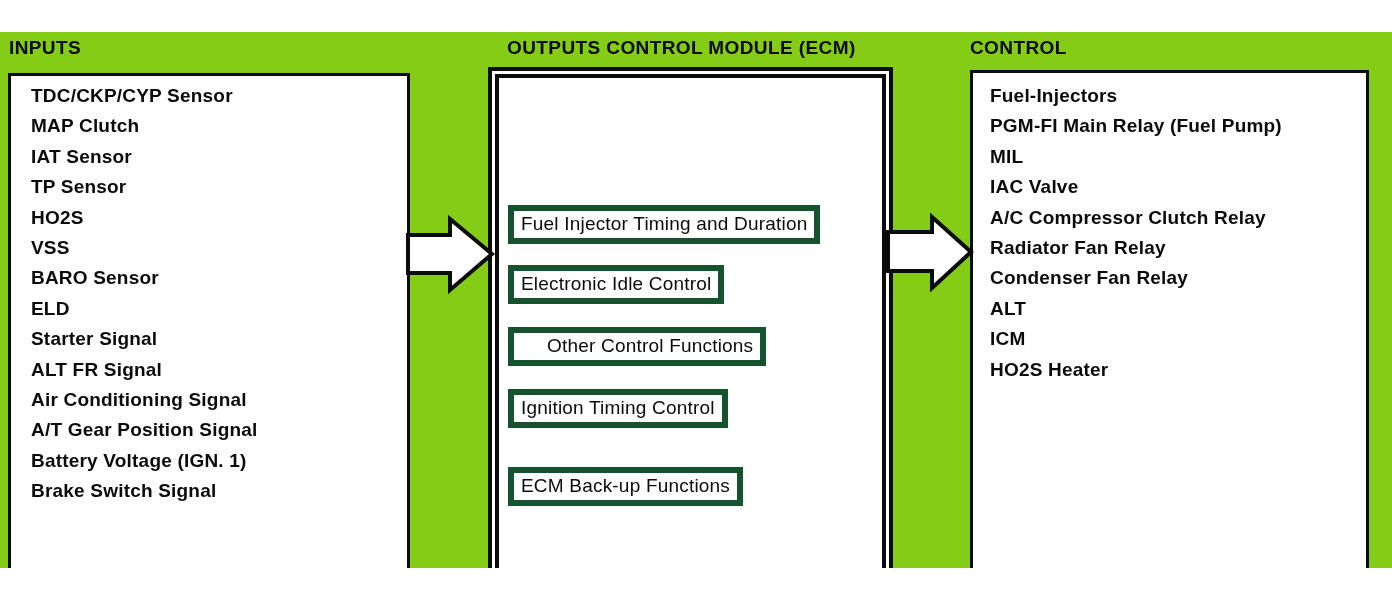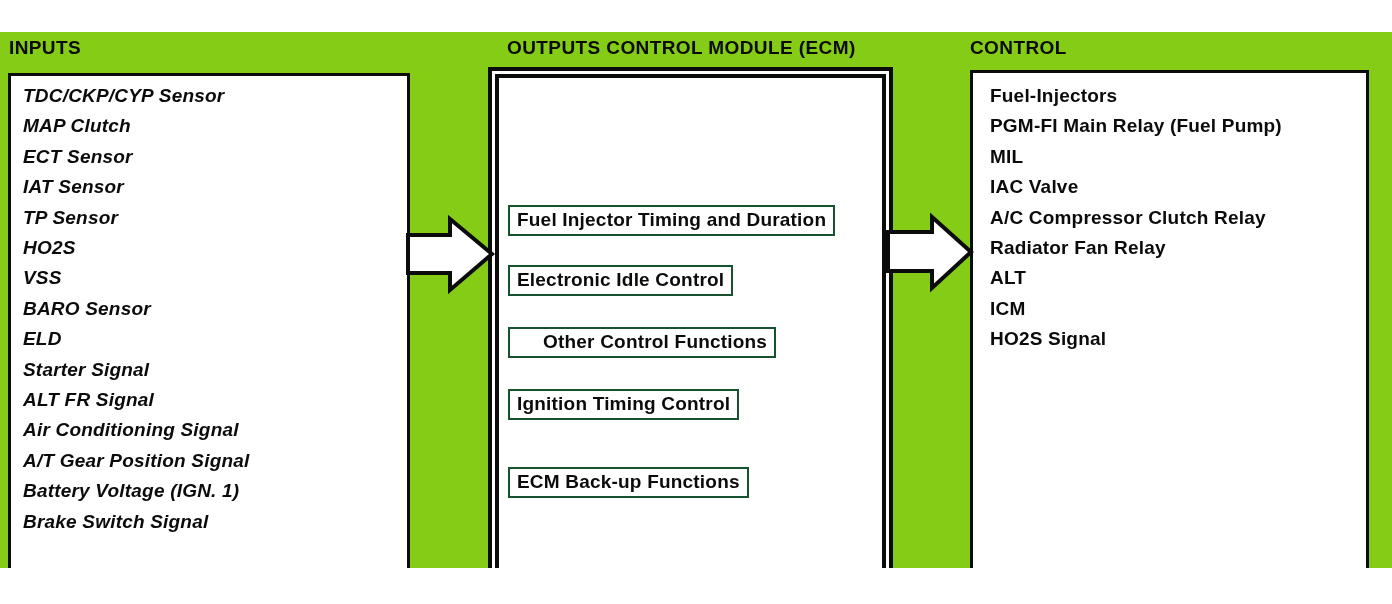--- a/index.html
+++ b/index.html
@@ -35,21 +35,21 @@
   .outputs-box { left: 970px; top: 38px; width: 399px; height: 558px; }
 
   .io-list {
     list-style: none;
     margin: 0;
     font-size: 19px;
     font-weight: bold;
     line-height: 30.4px;
     letter-spacing: 0.2px;
   }
-  .inputs-box  .io-list { padding: 5px 6px 0 12px; font-style: italic; }
+  .inputs-box  .io-list { padding: 5px 6px 0 20px; }
   .outputs-box .io-list { padding: 8px 6px 0 17px; }
   .io-item { white-space: pre-wrap; }
 
   .ecm-outer {
     position: absolute;
     left: 488px; top: 35px;
     width: 405px; height: 566px;
     border: 4px solid #0b0b0b;
     box-sizing: border-box;
     padding: 3px;
@@ -58,24 +58,24 @@
   .ecm-inner {
     position: relative;
     width: 100%; height: 100%;
     border: 4px solid #0b0b0b;
     box-sizing: border-box;
   }
   .ecm-fn {
     position: absolute;
     left: 9px;
     width: fit-content;
-    border: 2px solid #14532d;
+    border: 6px solid #14532d;
     padding: 2px 7px 3px;
     font-size: 19px;
-    font-weight: bold;
+    font-weight: normal;
     letter-spacing: 0.2px;
     white-space: nowrap;
     background: #ffffff;
   }
   .ecm-inner div.ecm-fn:nth-of-type(1) { top: 127px; }
   .ecm-inner div.ecm-fn:nth-of-type(2) { top: 187px; }
   .ecm-inner div.ecm-fn:nth-of-type(3) { top: 249px; padding-left: 33px; }
   .ecm-inner div.ecm-fn:nth-of-type(4) { top: 311px; }
   .ecm-inner div.ecm-fn:nth-of-type(5) { top: 389px; }
 
@@ -101,21 +101,20 @@
 
   <div class="col-title ecm-title">OUTPUTS CONTROL MODULE (ECM)</div>
 
   <div class="col-title outputs-title">CONTROL</div>
 
   <div class="box inputs-box">
     <ul class="io-list">
 
     <li class="io-item">TDC/CKP/CYP Sensor</li>
         <li class="io-item">MAP Clutch</li>
-        <li class="io-item">ECT Sensor</li>
         <li class="io-item">IAT Sensor</li>
         <li class="io-item">TP Sensor</li>
         <li class="io-item">HO2S</li>
         <li class="io-item">VSS</li>
         <li class="io-item">BARO Sensor</li>
         <li class="io-item">ELD</li>
         <li class="io-item">Starter Signal</li>
         <li class="io-item">ALT FR Signal</li>
         <li class="io-item">Air Conditioning Signal</li>
         <li class="io-item">A/T Gear Position Signal</li>
@@ -137,23 +136,24 @@
 
   <div class="box outputs-box">
     <ul class="io-list">
 
     <li class="io-item">Fuel-Injectors</li>
         <li class="io-item">PGM-FI Main Relay (Fuel Pump)</li>
         <li class="io-item">MIL</li>
         <li class="io-item">IAC Valve</li>
         <li class="io-item">A/C Compressor Clutch Relay</li>
         <li class="io-item">Radiator Fan Relay</li>
+        <li class="io-item">Condenser Fan Relay</li>
         <li class="io-item">ALT</li>
         <li class="io-item">ICM</li>
-        <li class="io-item">HO2S Signal</li>
+        <li class="io-item">HO2S Heater</li>
       </ul>
   </div>
 
   <svg class="arrows" viewBox="0 0 1392 604">
     <polygon points="408,203 450,203 450,187 492,222 450,258 450,241 408,241"></polygon>
     <polygon points="888,200 932,200 932,185 971,220 932,256 932,239 888,239"></polygon>
   </svg>
 
 </div>
 

